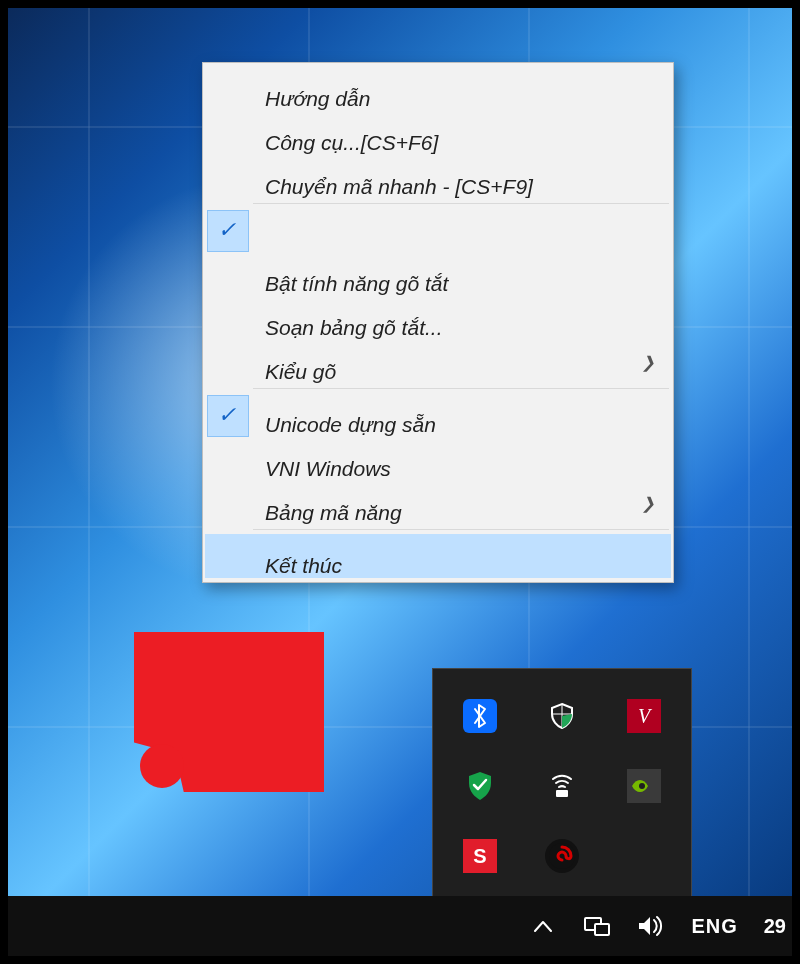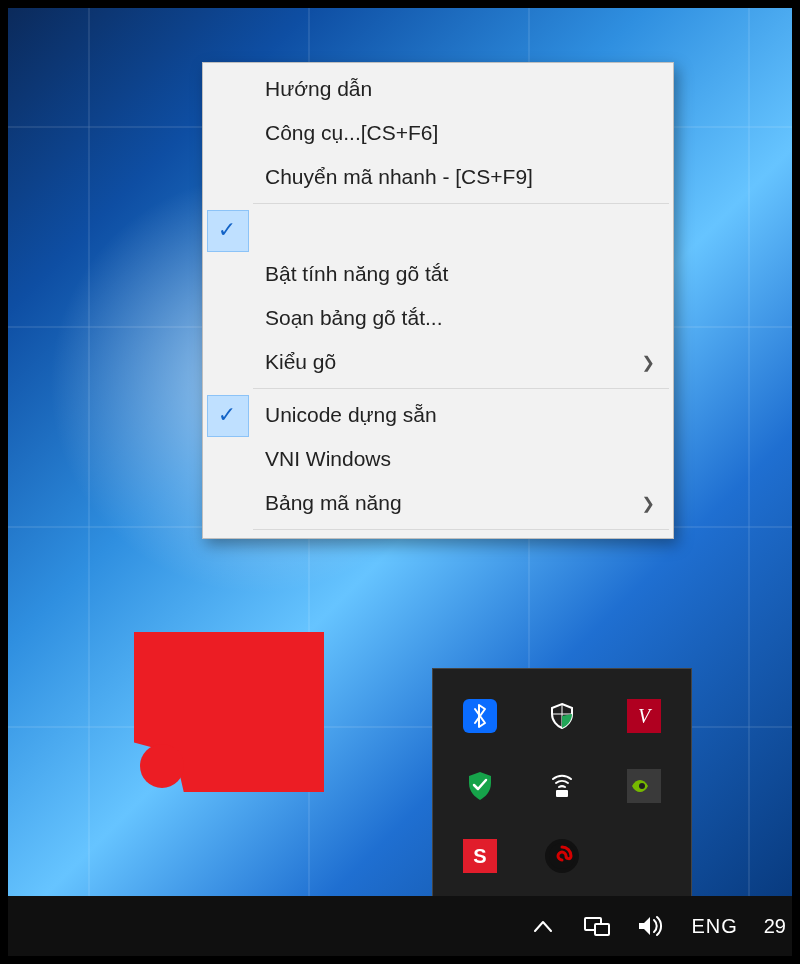--- a/index.html
+++ b/index.html
@@ -37,32 +37,32 @@
   .ico-nv{background:#3a3a3a;color:#76b900;}
   .ico-s{background:#e11d2b;font-weight:700;}
   .ico-g{background:#111;border-radius:50%;color:#d40000;}
   
   .ctx{
     position:absolute;left:198px;top:58px;width:466px;
     background:#f2f2f2;border:1px solid #bfbfbf;
     box-shadow:4px 6px 14px rgba(0,0,0,.35);
     font-size:21px;color:#222;padding:4px 2px;
   }
-  .mi{display:flex;align-items:center;height:44px;position:relative;padding:0 18px 0 60px;cursor:default;}
+  .mi{display:flex;align-items:flex-end;height:44px;position:relative;padding:0 18px 0 60px;cursor:default;font-style:italic;}
   .mi .chk{position:absolute;left:0;top:0;width:44px;height:44px;display:flex;align-items:center;justify-content:center;color:#1363c6;font-size:22px;}
   .mi.checked .chk-box{position:absolute;left:2px;top:2px;width:40px;height:40px;background:#bfe0ff;border:1px solid #8cc3f7;}
   .mi .arrow{position:absolute;right:16px;top:0;height:44px;display:flex;align-items:center;color:#555;font-size:16px;}
   .mi.bold span{font-weight:700;}
   .sep{height:1px;background:#d9d9d9;margin:4px 2px 4px 48px;}
   .mi.hover{background:#bfe0ff;}
   
   .taskbar{
     position:absolute;left:4px;right:4px;bottom:4px;height:60px;
     background:#101010;display:flex;align-items:center;justify-content:flex-end;
-    color:#fff;gap:26px;padding:0 16px;font-size:20px;
+    color:#fff;gap:26px;padding:0 16px;font-size:20px;font-weight:bold;
   }
   .tb-ico{display:flex;align-items:center;justify-content:center;width:28px;height:28px;}
   .lang{font-size:20px;letter-spacing:1px;}
   .time{font-size:20px;}
   
   .arrow-anno{position:absolute;left:130px;top:628px;pointer-events:none;}
   .arrow-anno svg{display:block;}
 </style>
 </head>
 <body>
@@ -147,20 +147,23 @@
       <span>Unicode dựng sẵn</span>
     </div>
     <div class="mi">
         <span>VNI Windows</span>
       </div>
     <div class="mi">
       <span>Bảng mã năng</span>
       <div class="arrow">❯</div>
     </div>
     <div class="sep"></div>
+    <div class="mi hover">
+        <span>Kết thúc</span>
+      </div>
   </div>
 
   <div class="arrow-anno">
     <svg width="190" height="160" viewBox="0 0 190 160">
       <defs>
         <marker id="ah" markerWidth="24" markerHeight="24" refX="12" refY="12" orient="auto">
           <path d="M0 2L24 12L0 22L6 12z" fill="#ec1d24"></path>
         </marker>
       </defs>
       <line x1="28" y1="134" x2="136" y2="30" stroke="#ec1d24" stroke-width="22" marker-end="url(#ah)" stroke-linecap="round"></line>

